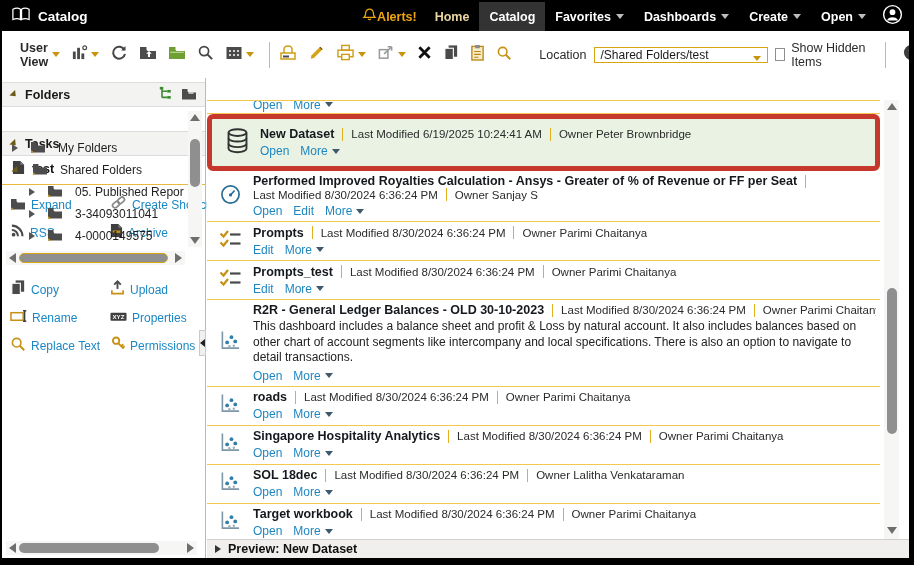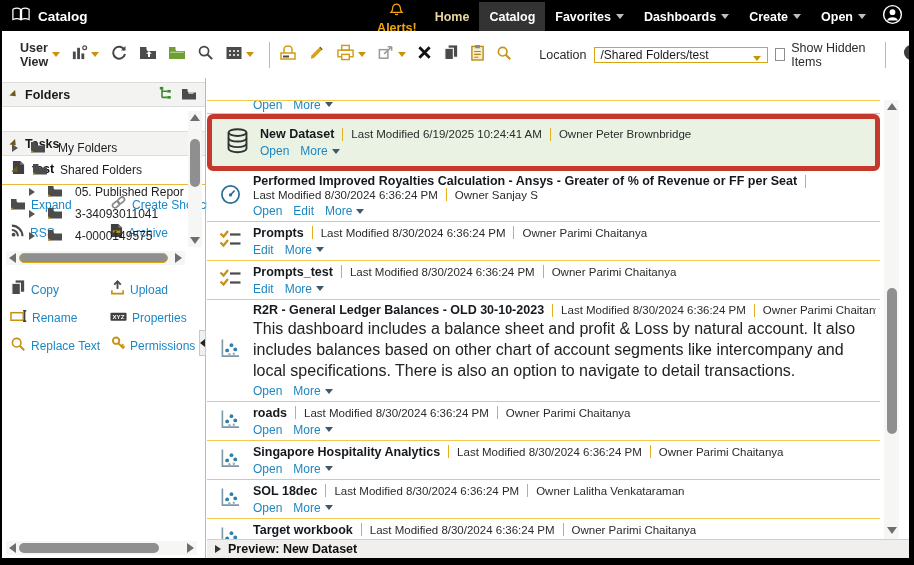--- a/index.html
+++ b/index.html
@@ -8,21 +8,21 @@
   .inner { position:relative; width:907px; height:556px; background:#fff; overflow:hidden; }
 
   
   .topbar { position:absolute; left:0; top:0; right:0; height:29px; background:#000; display:flex; align-items:center; justify-content:space-between; padding:0 6px 0 10px; }
   .tb-left { display:flex; align-items:center; gap:8px; }
   .tb-title { color:#fff; font-size:13.5px; font-weight:bold; }
   .tb-right { display:flex; align-items:center; height:100%; }
   .navitem { display:flex; align-items:center; gap:5px; color:#fff; font-size:12.5px; font-weight:bold; padding:0 10px; height:100%; cursor:pointer; }
   .navitem.active { background:#333; }
   .navitem.warm { color:#e9d6a0; }
-  .alerts { display:flex; align-items:center; color:#eda31t; padding:0 8px; height:100%;flex-direction:column; }
+  .alerts { display:flex; align-items:center; color:#eda31t; padding:0 8px; height:100%; }
   .alerts span { color:#eda413; font-size:12.5px; font-weight:bold; }
   .tri-dn-lt { width:0; height:0; border-left:4px solid transparent; border-right:4px solid transparent; border-top:5px solid #bdbdbd; }
   .avatarbtn { margin-left:6px; display:flex; align-items:center; }
 
   
   .toolbar { position:absolute; left:0; top:29px; right:0; height:47px; background:#fff; display:flex; align-items:center; padding:0 8px 0 18px; }
   .ibtn { display:flex; align-items:center; gap:3px; margin-right:11px; cursor:pointer; }
   .ibtn .lbl { font-size:12.5px; color:#2b2b2b; font-weight:bold; }
   .tri-gold { width:0; height:0; border-left:4px solid transparent; border-right:4px solid transparent; border-top:5px solid #c9940c; }
   .vsep { width:1px; height:26px; background:#e8b93c; margin:0 10px 0 4px; }
@@ -75,21 +75,21 @@
   .lrow { display:flex; align-items:center; border-bottom:1px solid #f2c84e; padding:3px 4px 3px 0; }
   .lrow .icn { width:46px; flex:none; display:flex; justify-content:center; }
   .lrow .content { flex:1; min-width:0; }
   .line1 { display:flex; align-items:center; gap:8px; white-space:nowrap; overflow:hidden; }
   .ttl { font-size:12.5px; font-weight:bold; color:#15191e; }
   .meta { font-size:11.5px; color:#2b2b2b; }
   .gsep { width:1px; height:13px; background:#e4af1d; flex:none; }
   .linkrow { display:flex; align-items:center; gap:11px; margin-top:3px; }
   .lnk { font-size:12px; color:#1f86c0; cursor:pointer; display:flex; align-items:center; gap:4px; }
   .tri-more { width:0; height:0; border-left:4px solid transparent; border-right:4px solid transparent; border-top:5px solid #3f586b; }
-  .desc { font-size:16px; color:#222; line-height:1.3; margin-top:2px; max-width:648px; }
+  .desc { font-size:12px; color:#222; line-height:1.3; margin-top:2px; max-width:648px; }
   .lrow.cliptop { min-height:13px; padding:0; border-bottom:1px solid #f2c84e; overflow:hidden; }
   .lrow.cliptop .linkrow { margin:-4px 0 1px 46px; }
   .lrow.highlighted { background:#e9f2e3; border:5px solid #c5382b; border-radius:6px; min-height:57px; padding-left:2px; }
   .lrow.h38 { min-height:39px; }
   .lrow.h45 { min-height:45px; }
   .lrow.h68 { min-height:69px; }
 
   .main-vscroll { position:absolute; right:10px; top:98px; width:15px; height:440px; background:#f6f6f5; }
 
   

